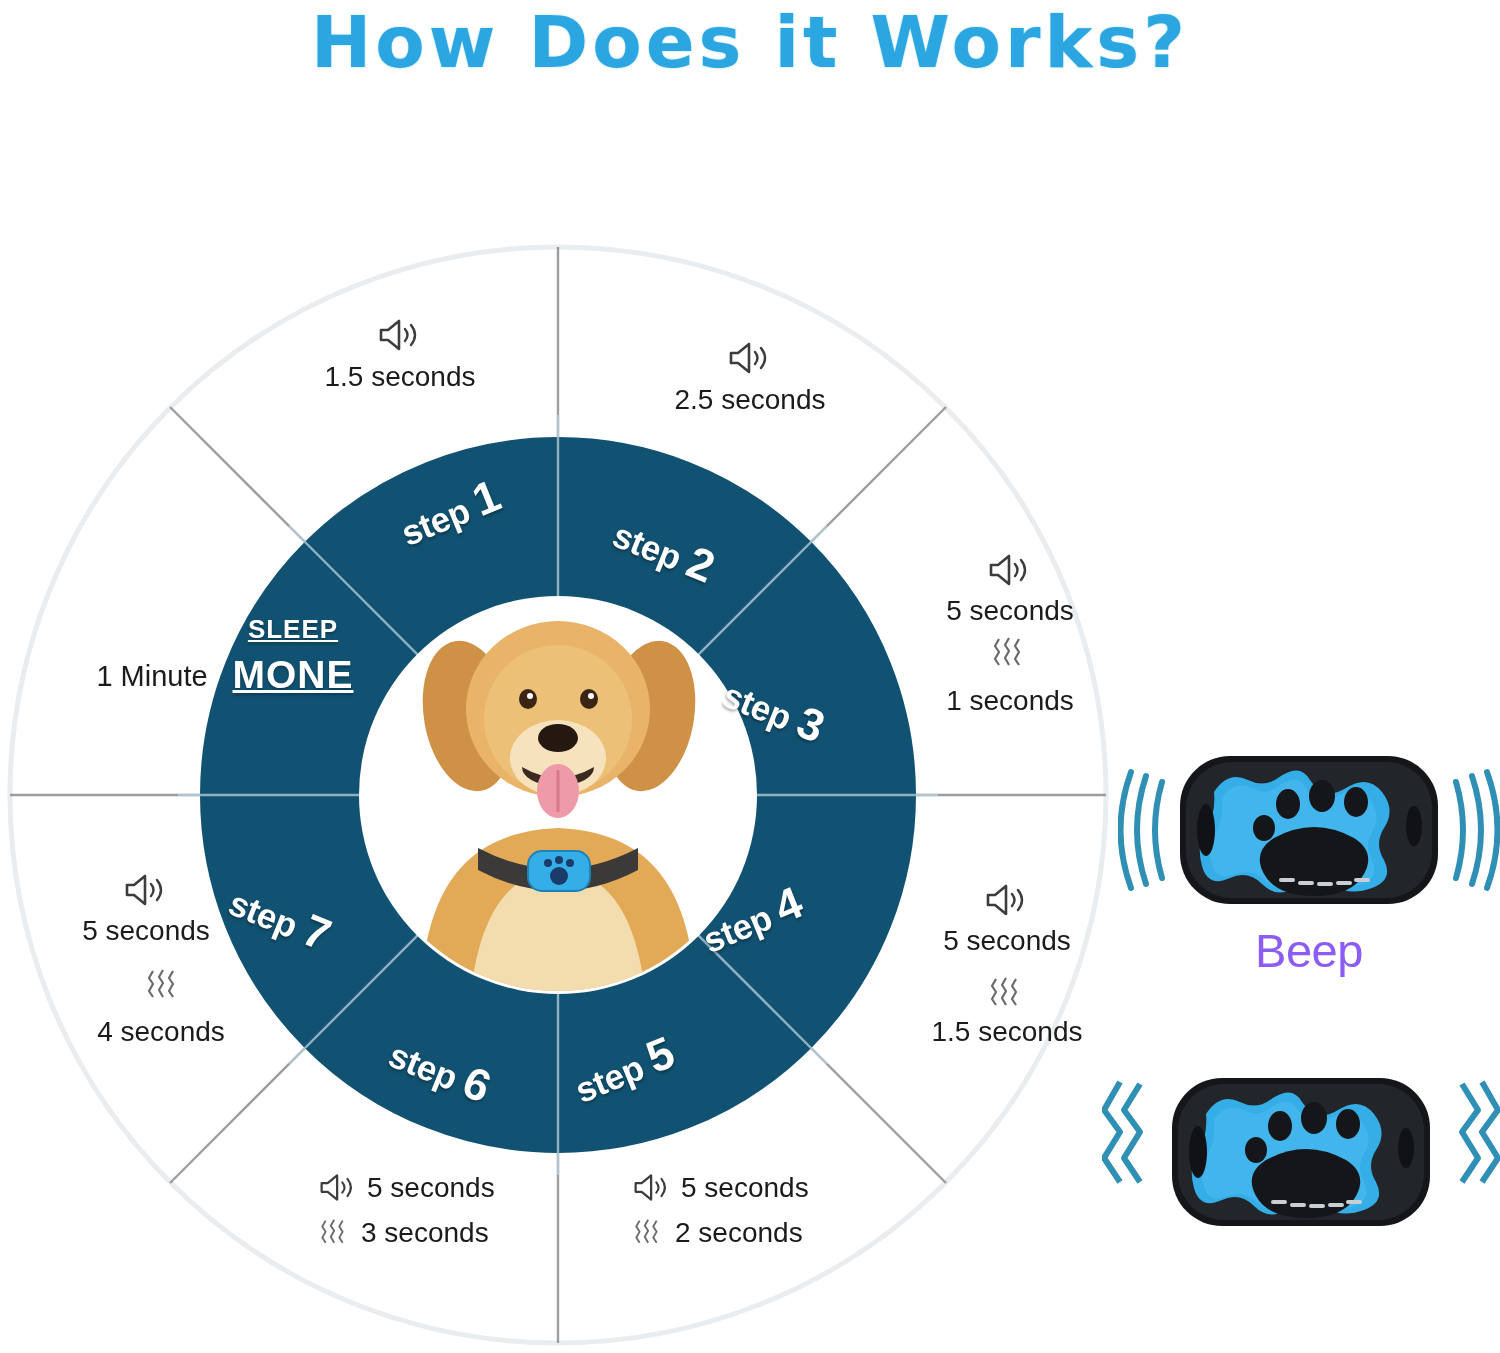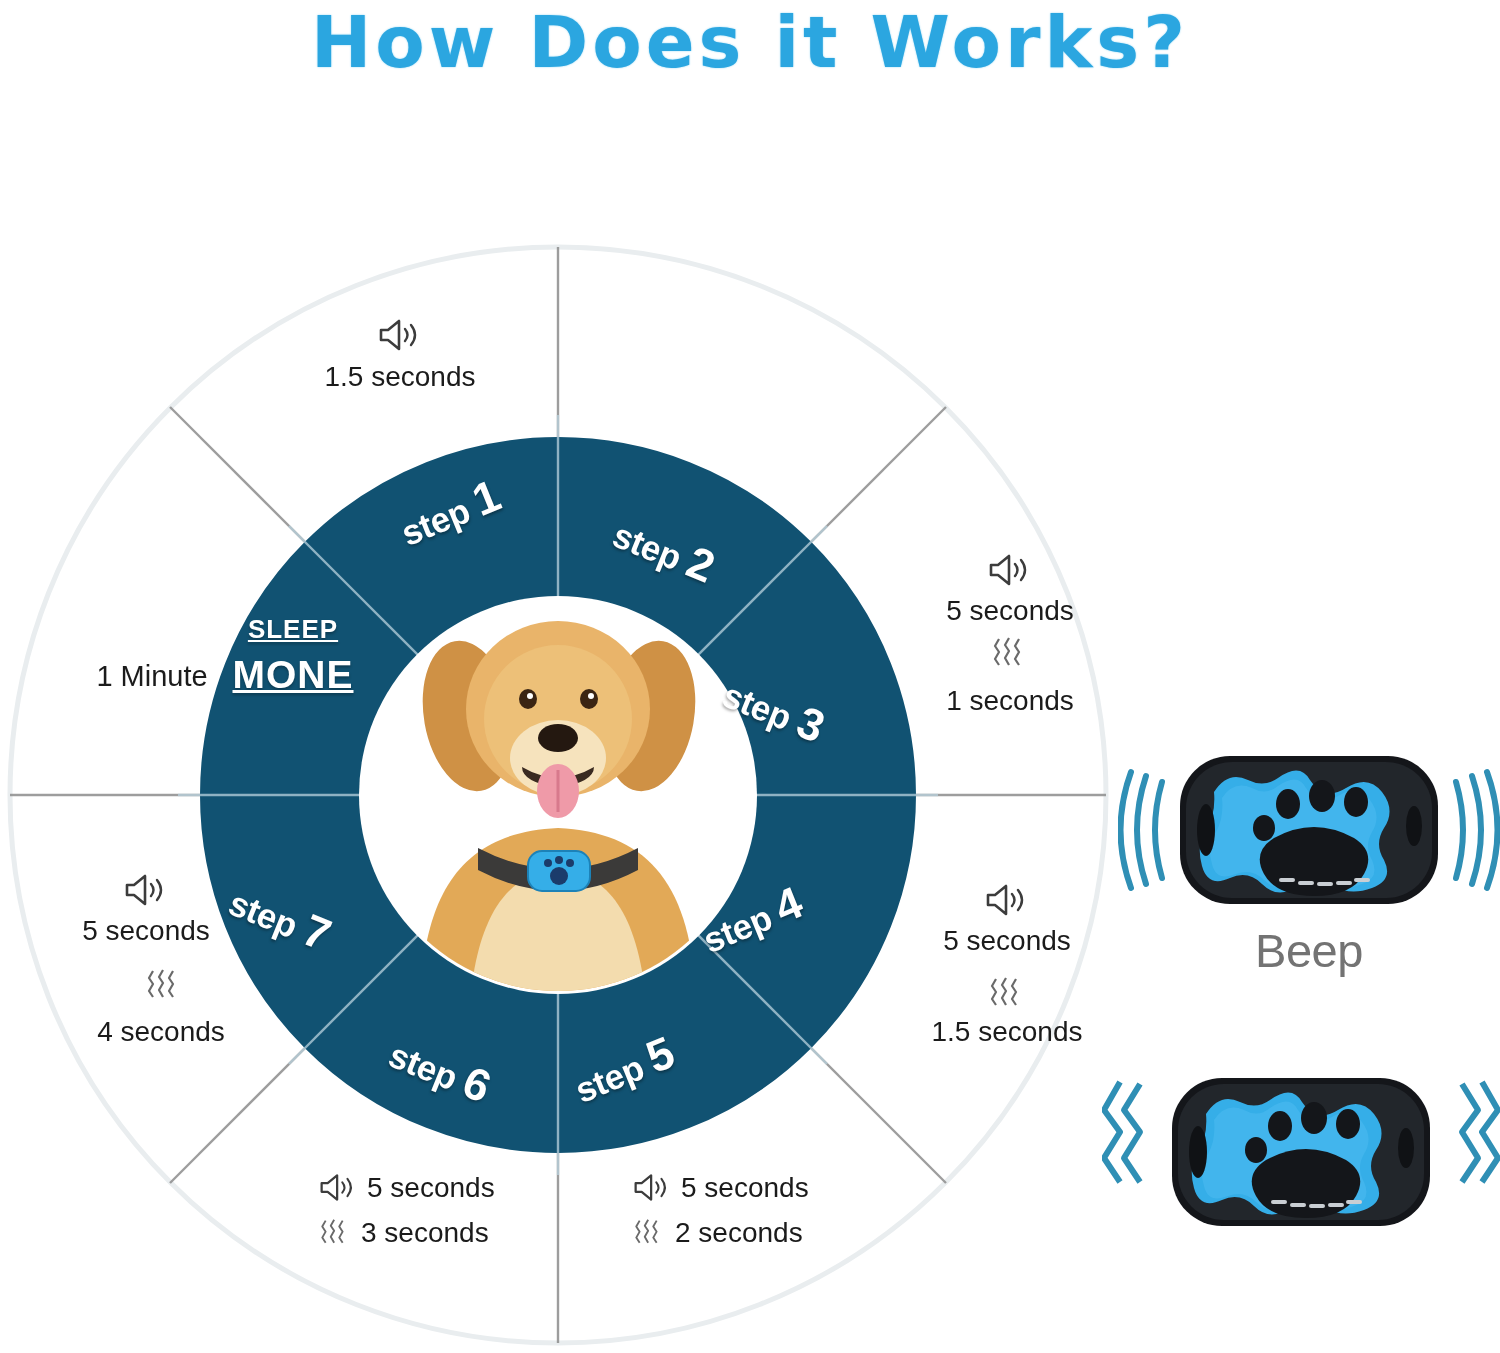--- a/index.html
+++ b/index.html
@@ -40,21 +40,21 @@
   }
   .step .w { font-size:35px; letter-spacing:-0.5px; }
   .step .n { font-size:45px; margin-left:9px; }
 
   #sleep-block { position:absolute; color:#fff; text-align:center; text-shadow:0 2px 3px rgba(0,0,0,0.3);text-decoration:underline; }
   #sleep-small { font-size:26px; font-weight:600; letter-spacing:1px; }
   #sleep-big   { font-size:39px; font-weight:700; letter-spacing:1px; margin-top:8px;}
 
   
   .device-block { position:absolute; text-align:center; }
-  .device-caption { font-size:47px; color:#737373; margin-top:6px; letter-spacing:-0.5px; }
+  .device-caption { font-size:47px; color:#8b5cf6; margin-top:6px; letter-spacing:-0.5px; }
   .device-row { display:flex; align-items:center; justify-content:center; }
 </style>
 </head>
 <body>
 
 <div id="header">
   <div id="title">How Does it Works?</div>
 </div>
 
 <div id="wheel-wrap">
@@ -160,20 +160,28 @@
 
   <div class="lbl lbl-stack" style="left:290px; top:95px; width:220px;">
     <svg class="vicon" width="46" height="36" viewBox="0 0 46 36">
       <path d="M4 13 h7 l11 -9 v28 l-11 -9 h-7 z" fill="none" stroke="#3c3c3c" stroke-width="2.6" stroke-linejoin="round"></path>
       <path d="M28 12 q5 6 0 12" fill="none" stroke="#3c3c3c" stroke-width="2.4" stroke-linecap="round"></path>
       <path d="M34 8 q8 10 0 20" fill="none" stroke="#3c3c3c" stroke-width="2.4" stroke-linecap="round"></path>
     </svg>
     <div class="sec-txt" style="margin-top:6px;">1.5 seconds</div>
   </div>
 
+  <div class="lbl lbl-stack" style="left:640px; top:118px; width:220px;">
+    <svg class="vicon" width="46" height="36" viewBox="0 0 46 36">
+      <path d="M4 13 h7 l11 -9 v28 l-11 -9 h-7 z" fill="none" stroke="#3c3c3c" stroke-width="2.6" stroke-linejoin="round"></path>
+      <path d="M28 12 q5 6 0 12" fill="none" stroke="#3c3c3c" stroke-width="2.4" stroke-linecap="round"></path>
+      <path d="M34 8 q8 10 0 20" fill="none" stroke="#3c3c3c" stroke-width="2.4" stroke-linecap="round"></path>
+    </svg>
+    <div class="sec-txt" style="margin-top:6px;">2.5 seconds</div>
+  </div>
 
   <div class="lbl lbl-stack" style="left:900px; top:330px; width:220px;">
     <svg class="vicon" width="46" height="36" viewBox="0 0 46 36">
       <path d="M4 13 h7 l11 -9 v28 l-11 -9 h-7 z" fill="none" stroke="#3c3c3c" stroke-width="2.6" stroke-linejoin="round"></path>
       <path d="M28 12 q5 6 0 12" fill="none" stroke="#3c3c3c" stroke-width="2.4" stroke-linecap="round"></path>
       <path d="M34 8 q8 10 0 20" fill="none" stroke="#3c3c3c" stroke-width="2.4" stroke-linecap="round"></path>
     </svg>
     <div class="sec-txt" style="margin-top:5px;">5 seconds</div>
     <svg class="vicon" width="40" height="36" viewBox="0 0 40 36" style="margin-top:10px;">
       <path d="M9 4 l-4 7 l4 6 l-4 7 l4 6" fill="none" stroke="#6a6a6a" stroke-width="2.2" stroke-linejoin="round"></path>

